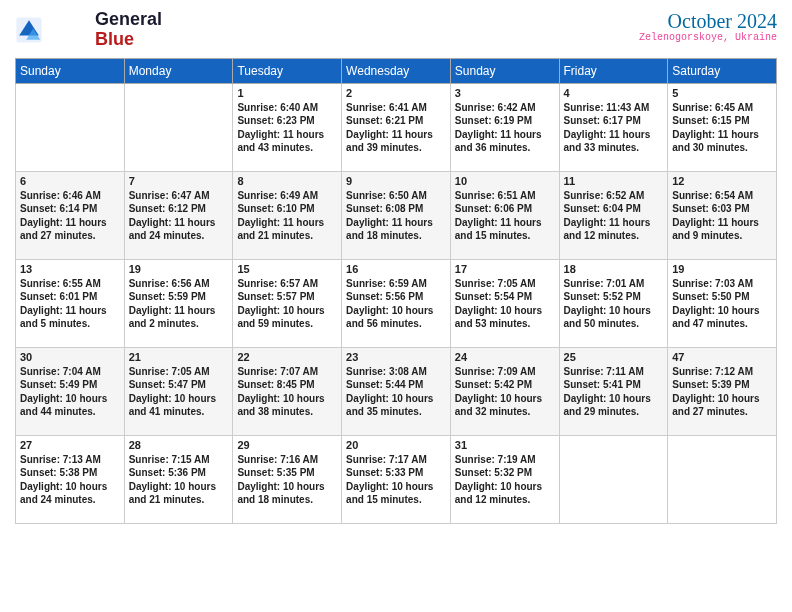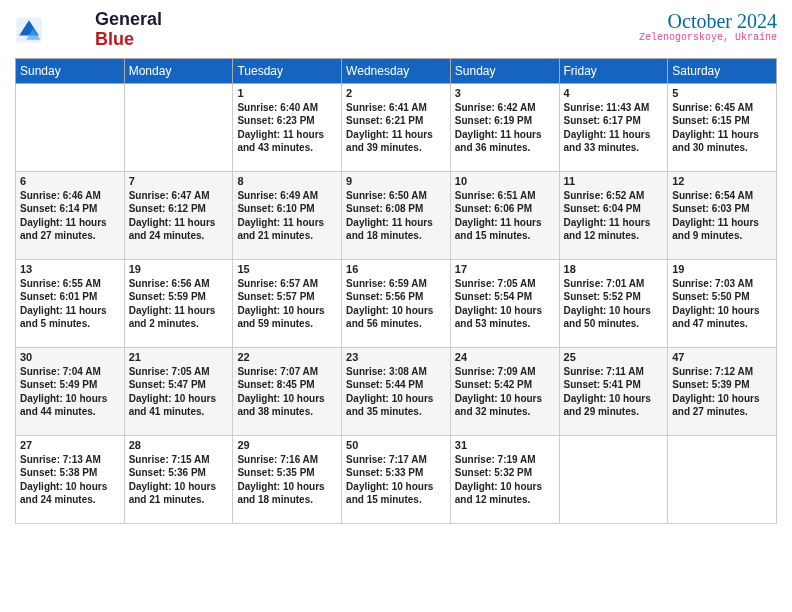--- a/index.html
+++ b/index.html
@@ -342,21 +342,21 @@
 and 21 minutes.</div>
           </td>
           <td>
             <span class="day-num">29</span>
             <div class="day-info">Sunrise: 7:16 AM
 Sunset: 5:35 PM
 Daylight: 10 hours
 and 18 minutes.</div>
           </td>
           <td>
-            <span class="day-num">50</span>
+            <span class="day-num">20</span>
             <div class="day-info">Sunrise: 7:17 AM
 Sunset: 5:33 PM
 Daylight: 10 hours
 and 15 minutes.</div>
           </td>
           <td>
             <span class="day-num">31</span>
             <div class="day-info">Sunrise: 7:19 AM
 Sunset: 5:32 PM
 Daylight: 10 hours

